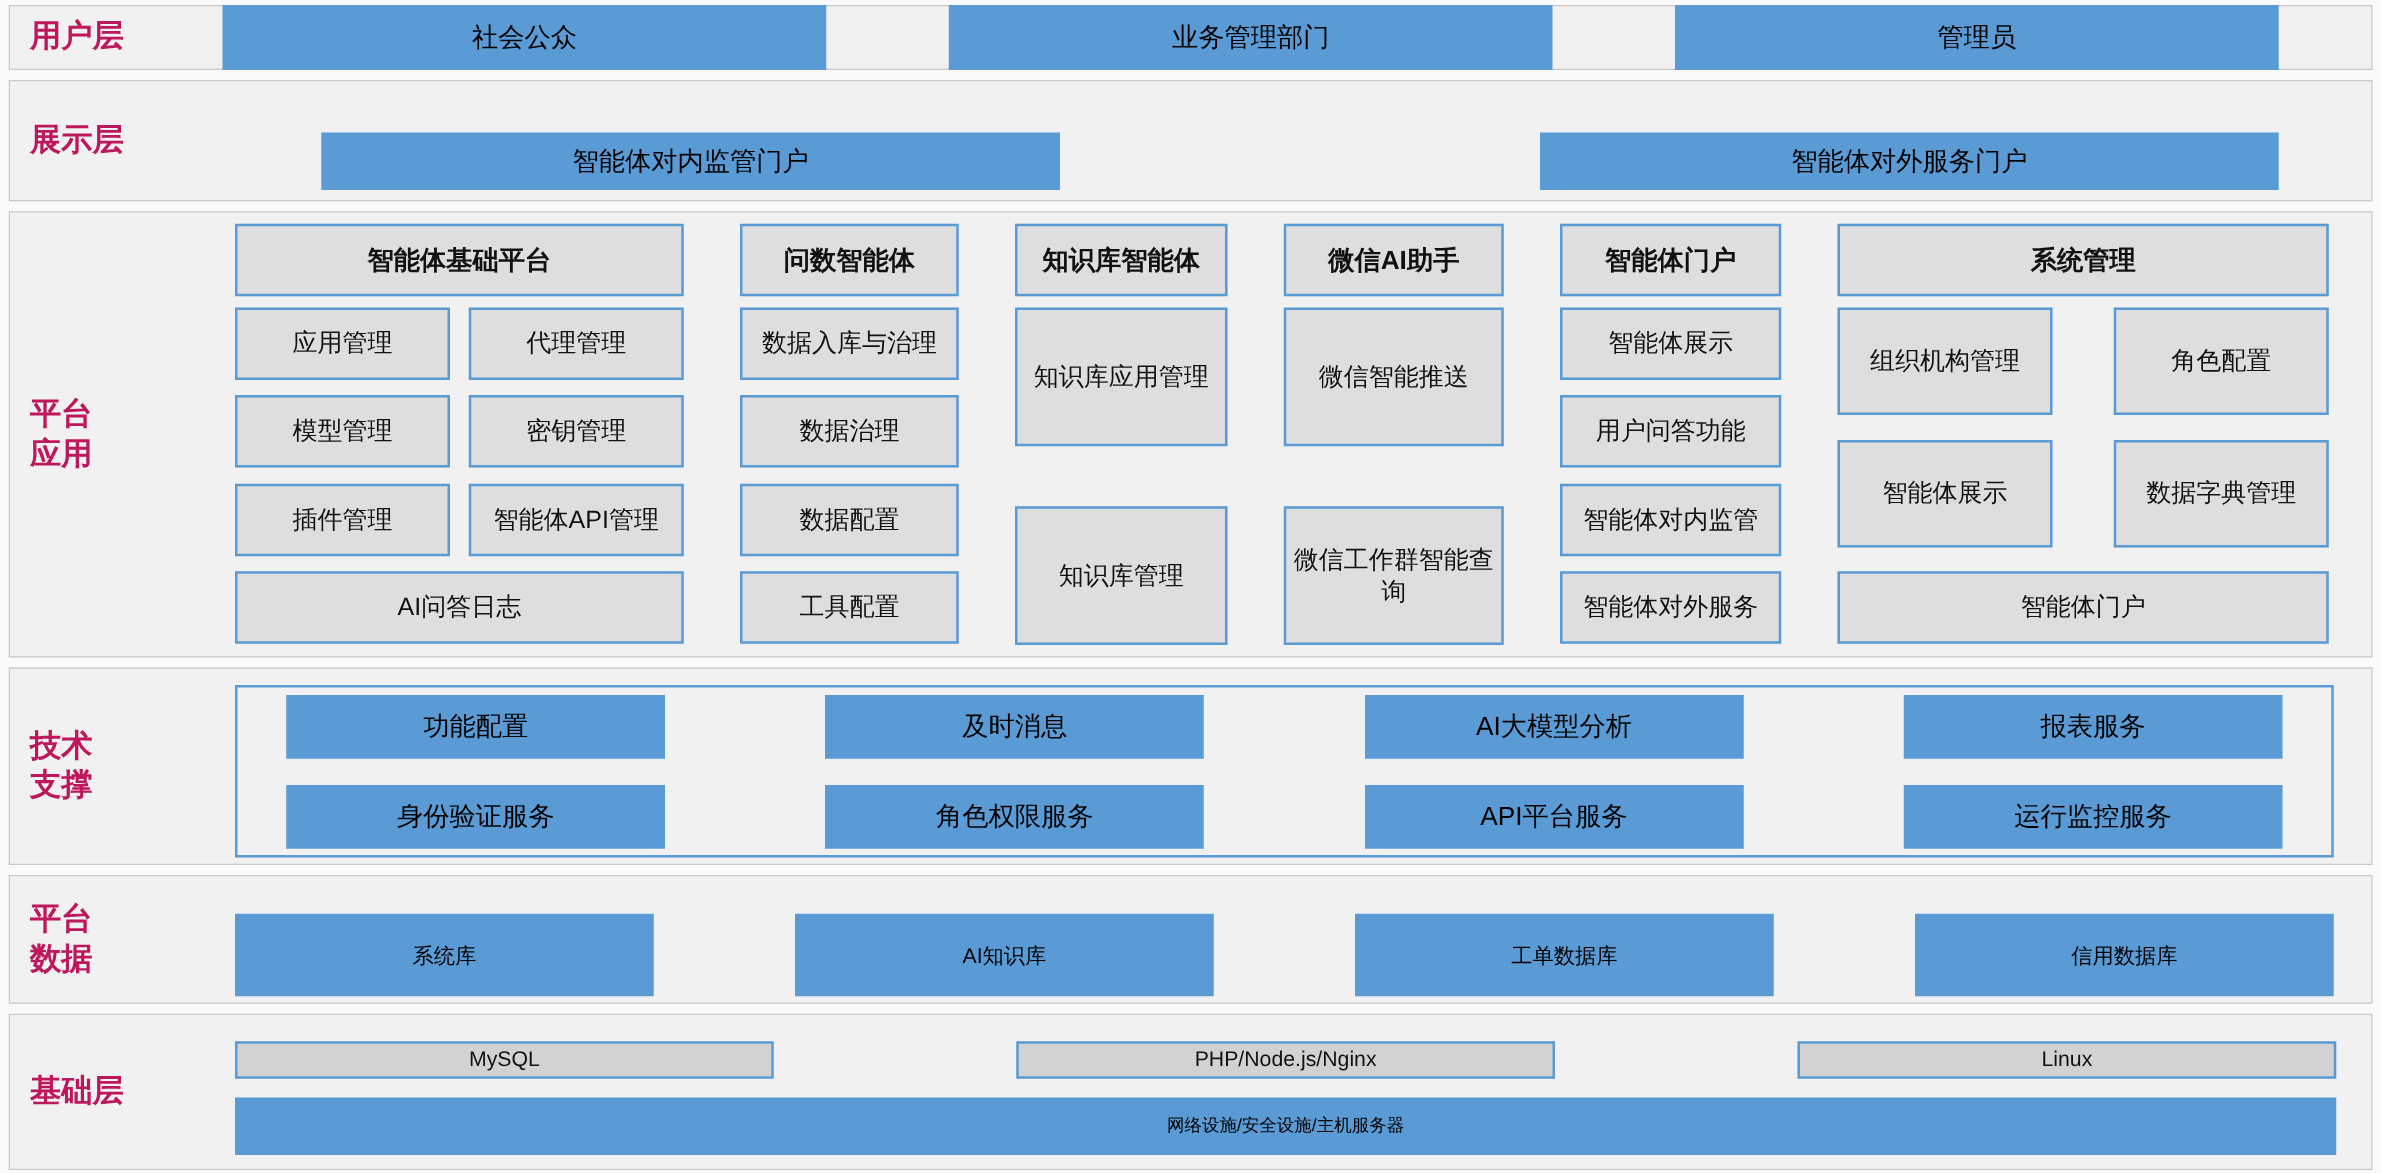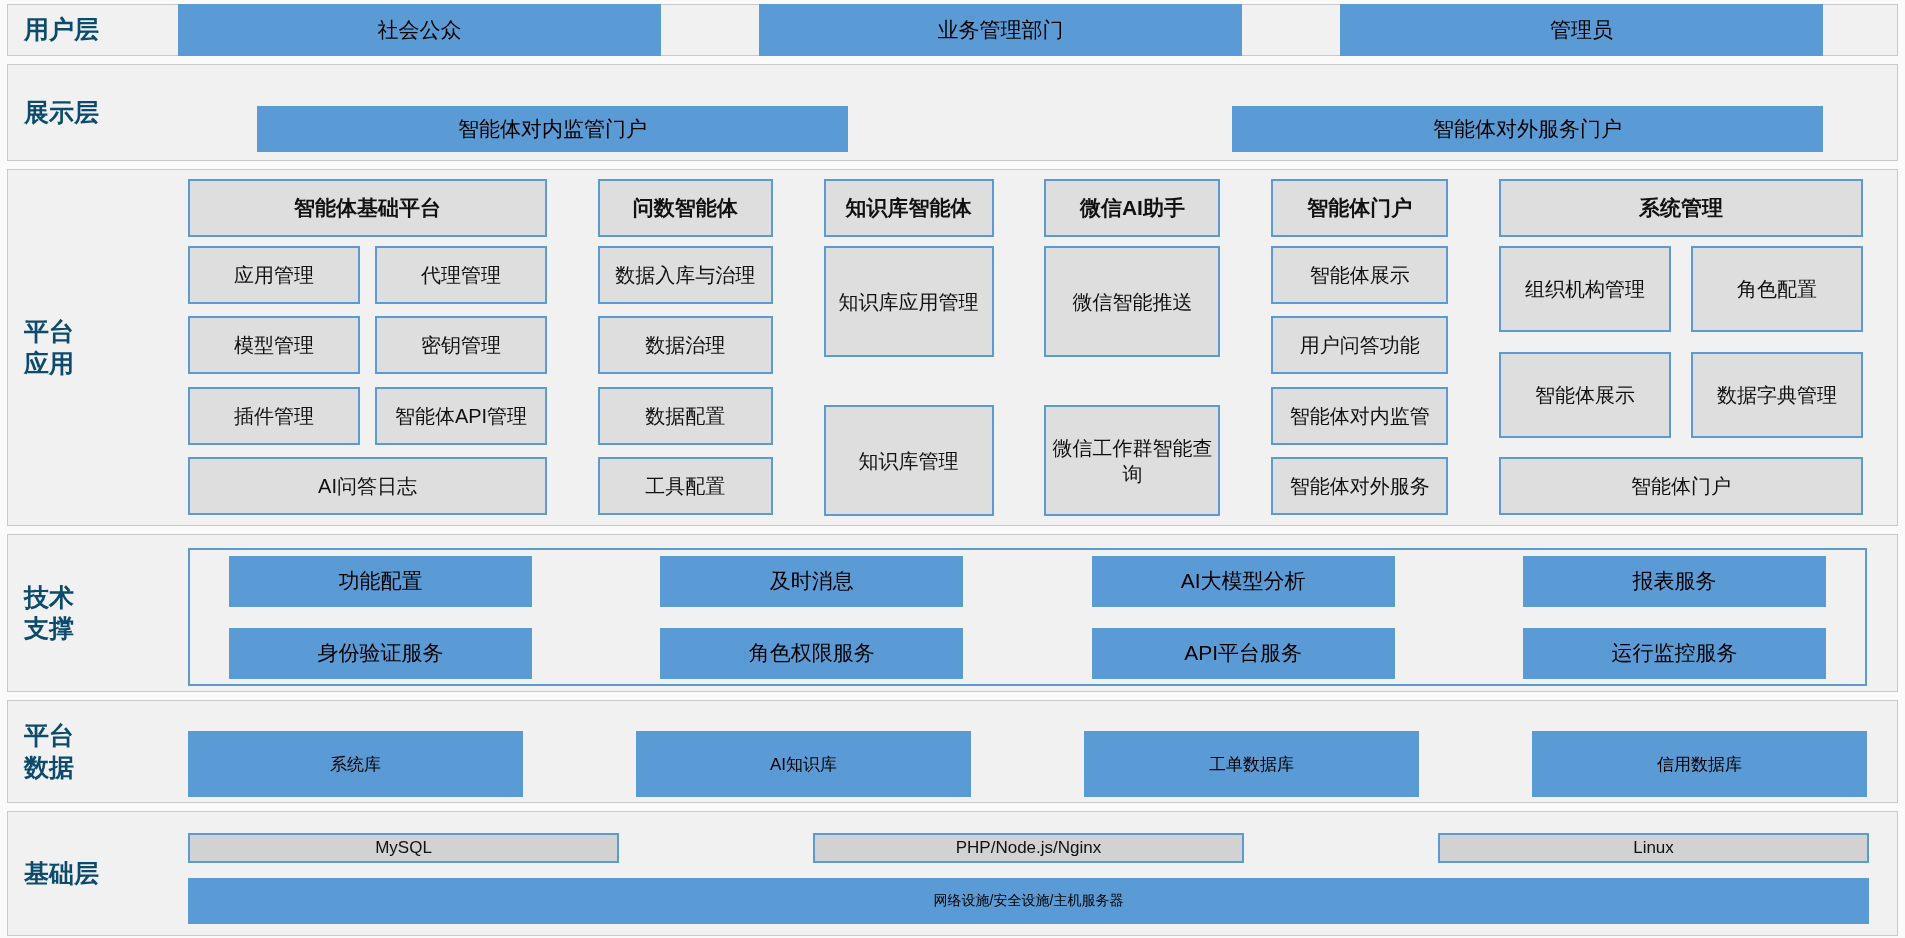--- a/index.html
+++ b/index.html
@@ -19,21 +19,21 @@
   }
   .page{width:1905px;height:938px;padding:4px 7px;display:flex;flex-direction:column;gap:8px;}
   .section{
     background:var(--section-bg);
     border:1px solid var(--section-border);
     display:flex;align-items:stretch;flex:none;
   }
   .layer-label{
     width:150px;flex:none;padding-left:16px;
     display:flex;flex-direction:column;justify-content:center;
-    font-weight:bold;font-size:25px;line-height:1.25;color:#0c4a6e;
+    font-weight:bold;font-size:25px;line-height:1.25;color:#be185d;
   }
   .blue-bar{
     background:var(--accent);color:#000;
     display:flex;align-items:center;justify-content:center;
     text-align:center;font-size:20px;flex:none;
   }
   
   .sec-user{height:52px;}
   .user-bars{flex:1;display:flex;align-items:center;justify-content:space-between;padding:0 74px 0 20px;}
   .user-bar{width:483px;height:52px;font-size:21px;}
@@ -57,21 +57,21 @@
     background:var(--box-fill);border:2px solid var(--accent);
     display:flex;align-items:center;justify-content:center;
     text-align:center;font-size:20px;line-height:1.3;
     height:58px;flex:none;
   }
   .box.tall{height:111px;padding:0 6px;}
   .box.tall-mid{height:86px;}
   .pair-row{display:flex;justify-content:space-between;flex:none;}
   .pair-row .box{width:172px;}
   .g1{width:359px;} .g2{width:175px;} .g3{width:170px;}
-  .g4{width:176px;} .g5{width:177px;} .g6{width:364px;}
+  .g4{width:176px;} .g5{width:177px;} .g6{width:393px;}
   
   .sec-tech{height:158px;}
   .tech-frame{
     flex:1;border:2px solid var(--accent);margin:13px 30px 5px 30px;
     display:flex;flex-direction:column;justify-content:center;gap:21px;padding:0 39px;
   }
   .tech-row{display:flex;justify-content:space-between;}
   .tech-bar{width:303px;height:51px;font-size:21px;}
   
   .sec-data{height:103px;}

